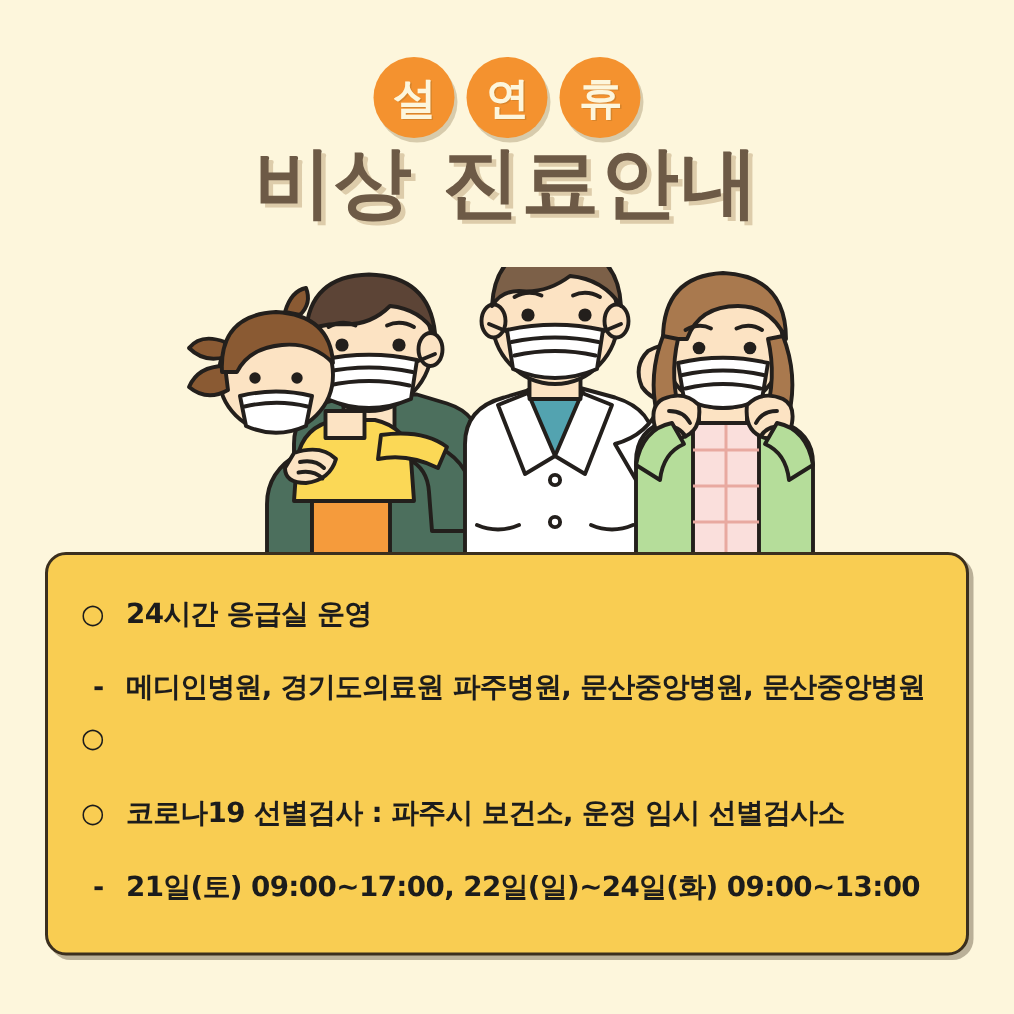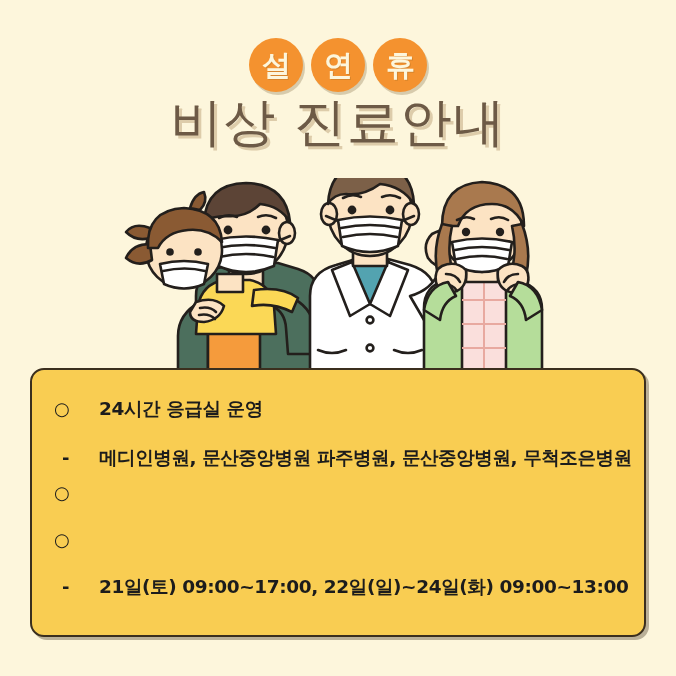--- a/index.html
+++ b/index.html
@@ -60,21 +60,21 @@
     text-shadow: 1px 1px 0 rgba(160,110,40,0.35);
   }
 
   .main-title {
     position: absolute;
     top: 96px;
     left: 0;
     width: 676px;
     text-align: center;
     font-size: 52px;
-    font-weight: normal;
+    font-weight: bold;
     color: #6d5a46;
     letter-spacing: 1px;
     line-height: 1;
     text-shadow: 3px 3px 0 rgba(195,170,130,0.55);
   }
 
   
   .illustration {
     position: absolute;
     top: 178px;
@@ -121,21 +121,21 @@
     flex: 0 0 30px;
     text-align: left;
     font-size: 18px;
     font-weight: normal;
   }
   .marker.dash {
     font-weight: bold;
     padding-left: 8px;
     box-sizing: border-box;
   }
-  .txt { display: inline-block; margin-left: 15px; }
+  .txt { display: inline-block; }
 </style>
 </head>
 <body>
 
 <div id="poster">
 
   <div class="title-block">
     <div class="badge-row">
       <div class="badge">설</div>
       <div class="badge">연</div>
@@ -311,29 +311,30 @@
 
   <div class="info-box">
 
     <div class="info-line line-circle">
       <span class="marker">○</span>
       <span class="txt">24시간 응급실 운영</span>
     </div>
 
     <div class="info-line line-dash">
       <span class="marker dash">-</span>
-      <span class="txt">메디인병원, 문산중앙병원 파주병원, 문산중앙병원, 무척조은병원</span>
+      <span class="txt">메디인병원, 경기도의료원 파주병원, 문산중앙병원, 문산중앙병원</span>
     </div>
 
     <div class="info-line line-circle">
       <span class="marker">○</span>
     </div>
 
     <div class="info-line line-gap-top">
       <span class="marker">○</span>
+      <span class="txt">코로나19 선별검사 : 파주시 보건소, 운정 임시 선별검사소</span>
     </div>
 
     <div class="info-line line-dash">
       <span class="marker dash">-</span>
       <span class="txt">21일(토) 09:00~17:00, 22일(일)~24일(화) 09:00~13:00</span>
     </div>
 
   </div>
 </div>
 

